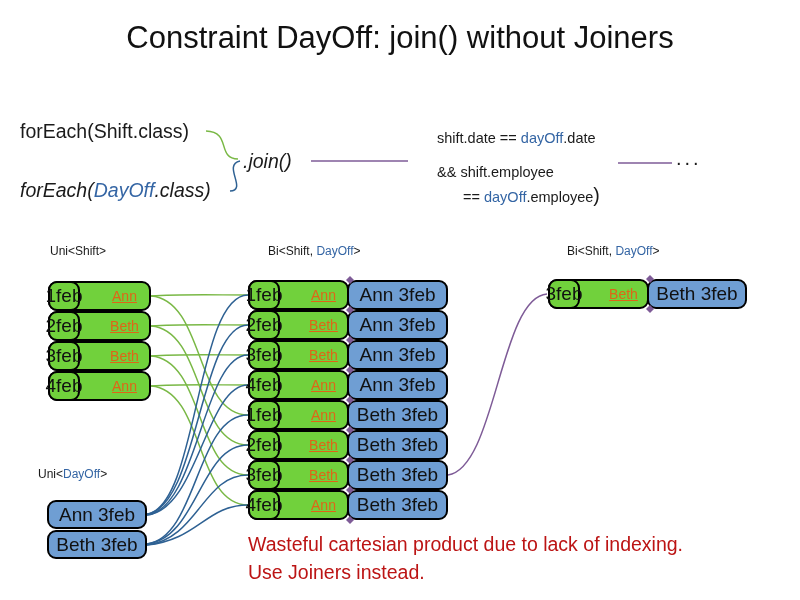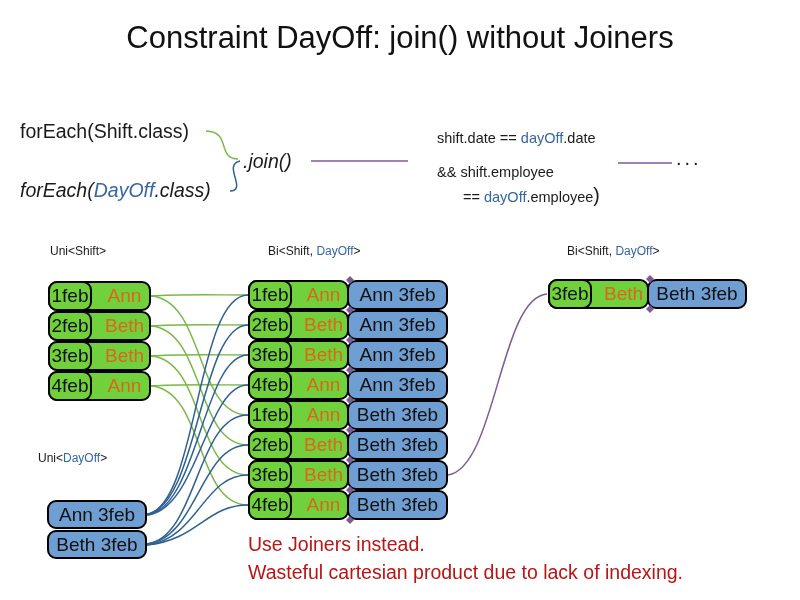--- a/index.html
+++ b/index.html
@@ -37,29 +37,29 @@
   .fl4{left:463px;top:184px;}
   .ellipsis{left:676px;top:147px;font-size:20px;letter-spacing:3px;color:#1a1a1a;}
 
   .col-label{font-size:12px;color:#1a1a1a;white-space:nowrap;}
 
   .gbox{
     position:absolute;height:30px;background:var(--box-green);
     border:2px solid #000;border-radius:9px;box-sizing:border-box;
   }
   .datecell{
-    position:absolute;left:-2px;top:-2px;width:44px;height:30px;
+    position:absolute;left:-2px;top:-2px;width:32px;height:30px;
     background:var(--box-green);border:2px solid #000;border-radius:9px;
     box-sizing:border-box;display:flex;align-items:center;justify-content:center;
     font-size:19px;color:#111;
   }
   .namecell{
     position:absolute;left:50px;right:0;top:-2px;height:30px;
     display:flex;align-items:center;justify-content:center;
-    font-size:19px;color:var(--name-orange);
+    font-size:14px;color:var(--name-orange);text-decoration:underline;
   }
   .bbox{
     position:absolute;height:30px;background:var(--box-blue);
     border:2px solid #000;border-radius:9px;box-sizing:border-box;
     display:flex;align-items:center;justify-content:center;
     font-size:19px;color:#111;
   }
   .dbox{
     position:absolute;width:100px;height:29px;background:var(--box-blue);
     border:2px solid #000;border-radius:9px;box-sizing:border-box;
@@ -128,21 +128,21 @@
   <div class="abs code join">.join()</div>
 
   <div class="abs code code-sm fl2"><span class="c-shift">shift</span><span>.date == </span><span class="c-dayoff">dayOff</span><span>.date</span></div>
   <div class="abs code code-sm fl3"><span>&amp;&amp; </span><span class="c-shift">shift</span><span>.employee</span></div>
   <div class="abs code code-sm fl4"><span>== </span><span class="c-dayoff">dayOff</span><span>.employee</span><span class="code-lg">)</span></div>
   <div class="abs ellipsis">...</div>
 
   <div class="abs col-label" style="left:50px;top:244px;"><span>Uni&lt;</span><span class="c-shift">Shift</span><span>&gt;</span></div>
   <div class="abs col-label" style="left:268px;top:244px;"><span>Bi&lt;</span><span class="c-shift">Shift</span><span>, </span><span class="c-dayoff">DayOff</span><span>&gt;</span></div>
   <div class="abs col-label" style="left:567px;top:244px;"><span>Bi&lt;</span><span class="c-shift">Shift</span><span>, </span><span class="c-dayoff">DayOff</span><span>&gt;</span></div>
-  <div class="abs col-label" style="left:38px;top:451px;"><span>Uni&lt;</span><span class="c-dayoff">DayOff</span><span>&gt;</span></div>
+  <div class="abs col-label" style="left:38px;top:467px;"><span>Uni&lt;</span><span class="c-dayoff">DayOff</span><span>&gt;</span></div>
 
   <div class="gbox shiftrow" style="top:281px;">
       <span class="namecell">Ann</span>
       <span class="datecell">1feb</span>
     </div>
   <div class="gbox shiftrow" style="top:311px;">
       <span class="namecell">Beth</span>
       <span class="datecell">2feb</span>
     </div>
   <div class="gbox shiftrow" style="top:341px;">
@@ -216,22 +216,22 @@
         <span class="namecell">Beth</span>
         <span class="datecell">3feb</span>
       </div>
       <div class="bbox">Beth 3feb</div>
     </div>
 
   <div class="dbox" style="top:500px;">Ann 3feb</div>
   <div class="dbox" style="top:530px;">Beth 3feb</div>
 
   <div class="warning">
+    <div>Wasteful cartesian product due to lack of indexing.</div>
     <div>Use Joiners instead.</div>
-    <div>Wasteful cartesian product due to lack of indexing.</div>
   </div>
 </div>
 
 <svg class="toplayer" width="800" height="600">
   <g>
     <path class="diamond" d="M350 276 l4 4 -4 4 -4 -4 Z"></path>
     <path class="diamond" d="M350 306 l4 4 -4 4 -4 -4 Z"></path>
     <path class="diamond" d="M350 336 l4 4 -4 4 -4 -4 Z"></path>
     <path class="diamond" d="M350 366 l4 4 -4 4 -4 -4 Z"></path>
     <path class="diamond" d="M350 396 l4 4 -4 4 -4 -4 Z"></path>

